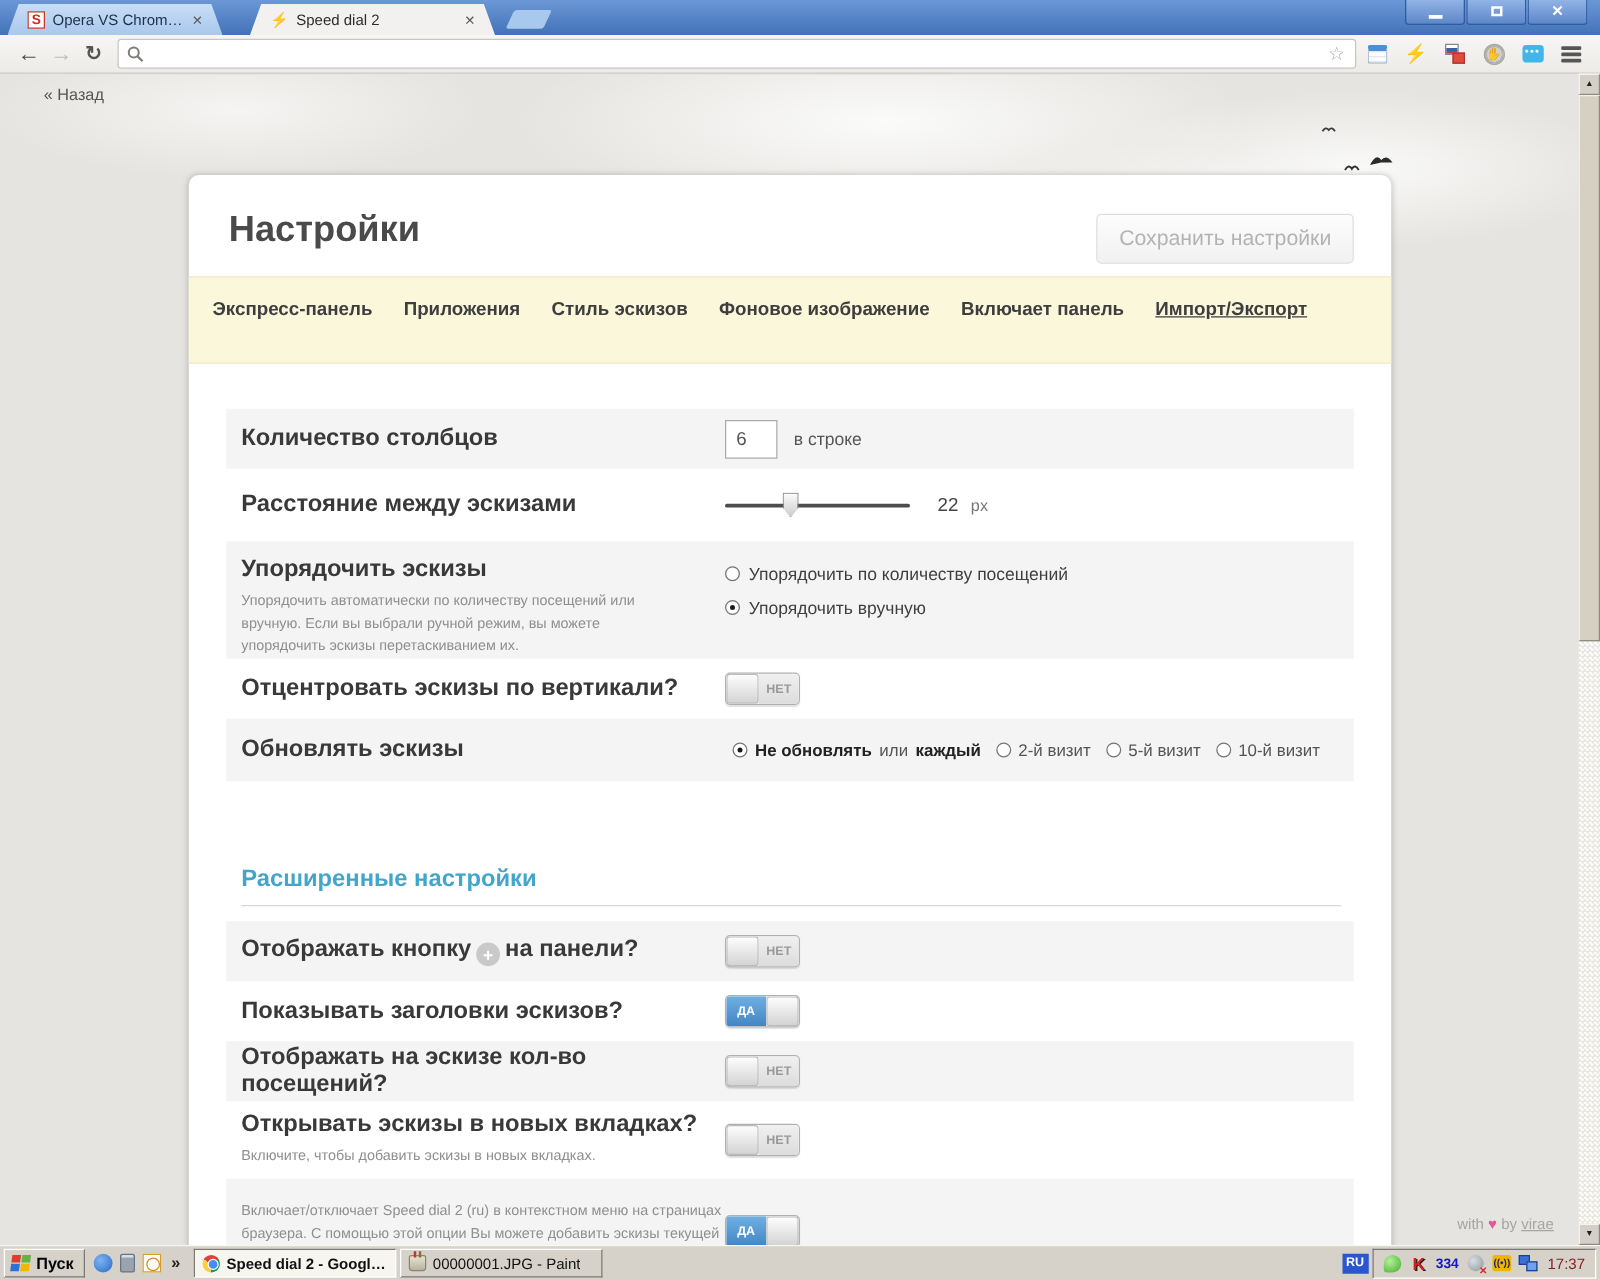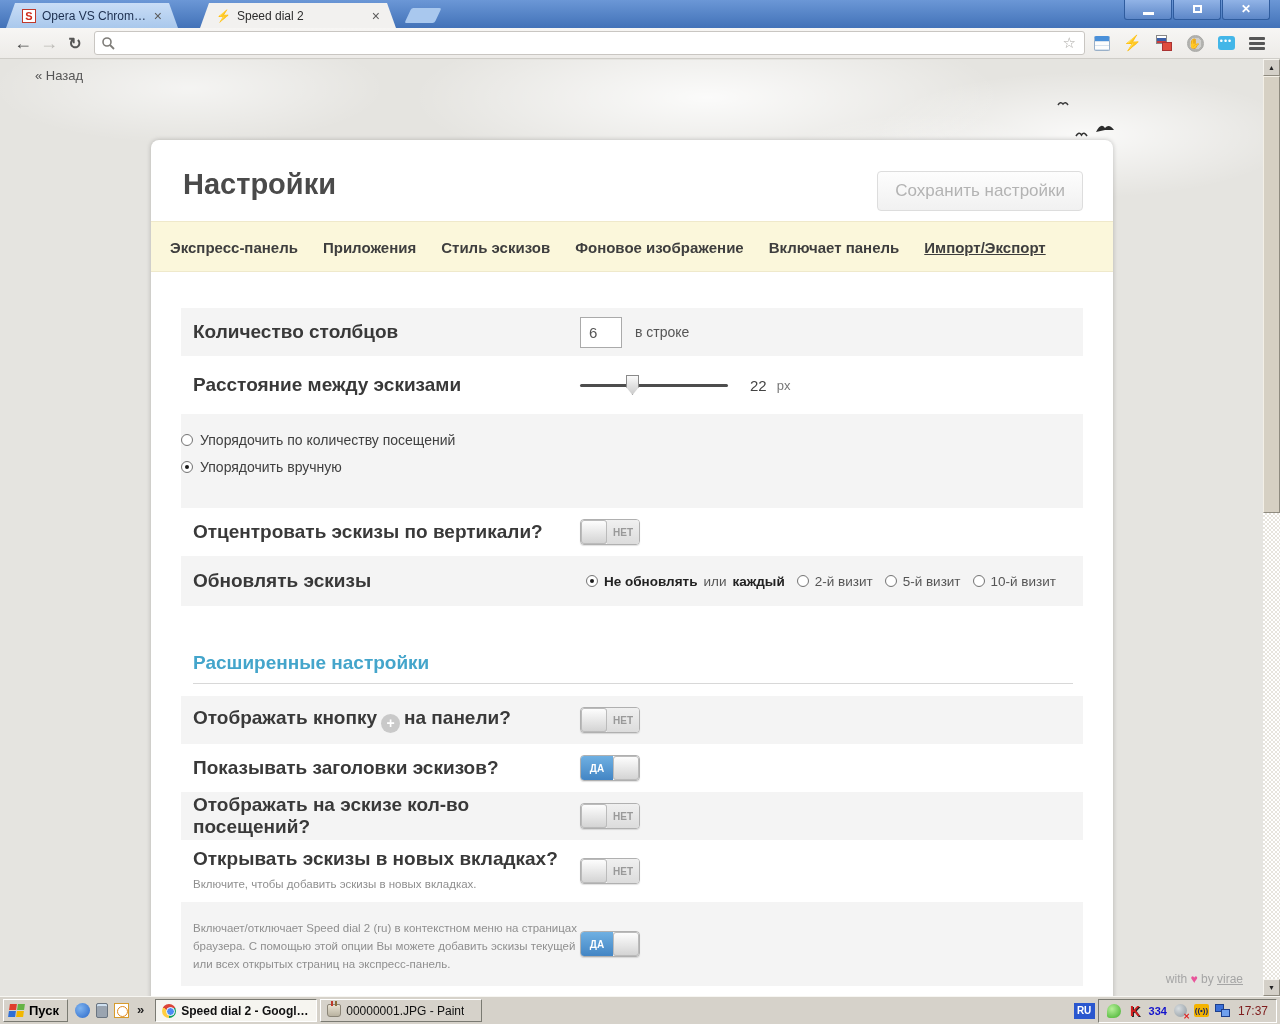--- a/index.html
+++ b/index.html
@@ -71,21 +71,21 @@
   .bird { position: absolute; }
 
   .card { position: absolute; left: 151px; top: 80px; width: 962px; height: 900px;
     background: #fff; border-radius: 8px 8px 0 0; box-shadow: 0 0 5px rgba(0,0,0,.22); }
   .card-header { position: relative; padding: 28px 30px 20px 32px; }
   .page-title { font-size: 29px; font-weight: bold; color: #4a4a4a; }
   .save-btn { position: absolute; right: 30px; top: 31px; padding: 9px 17px; font-size: 17px; color: #b3b3b3;
     background: linear-gradient(#fdfdfd, #f1f1f1); border: 1px solid #ddd; border-radius: 4px;
     font-family: "Liberation Sans", sans-serif; }
   .nav-strip { background: #fbf7db; border-top: 1px solid #efe9cb; border-bottom: 1px solid #efe9cb;
-    display: flex; gap: 25px; padding: 17px 20px 15px 19px; }
+    display: flex; gap: 25px; padding: 17px 20px 34px 19px; }
   .nav-item { font-size: 15px; font-weight: bold; color: #3e3e3e; white-space: nowrap; }
   .nav-item.link { text-decoration: underline; }
 
   .rows { margin: 36px 30px 0; }
   .row { display: flex; align-items: center; }
   .row.alt { background: #f4f4f4; }
   .row-left { width: 399px; padding: 12px 10px 12px 12px; }
   .row-label { font-size: 19px; font-weight: bold; color: #393939; }
   .row-desc { font-size: 11.5px; color: #8f8f8f; line-height: 1.55; margin-top: 6px; }
   .row-right { flex: 1; display: flex; align-items: center; }
@@ -114,21 +114,21 @@
 
   .toggle { display: flex; width: 60px; height: 26px; border: 1px solid #b0b0b0; border-radius: 4px;
     overflow: hidden; box-shadow: 0 1px 1px rgba(0,0,0,.12); }
   .toggle .knob { flex: 0 0 45%; background: linear-gradient(#ffffff, #d2d2d2); border-radius: 3px;
     box-shadow: inset 0 0 0 1px #bbb; }
   .toggle .t-label { flex: 1; display: flex; align-items: center; justify-content: center;
     font-size: 10px; font-weight: bold; }
   .toggle.off .t-label { background: linear-gradient(#f0f0f0, #dcdcdc); color: #999; }
   .toggle.on .t-label { background: linear-gradient(#6fb0e2, #4385c4); color: #fff; }
 
-  .advanced-head { margin: 46px 40px 0 42px; padding: 0 0 9px 0; border-bottom: 1px solid #d8d8d8; }
+  .advanced-head { margin: 68px 40px 0 42px; padding: 0 0 9px 0; border-bottom: 1px solid #d8d8d8; }
   .advanced-title { font-size: 19px; font-weight: bold; color: #44a5cb; }
   .plus-circle { display: inline-flex; width: 19px; height: 19px; border-radius: 50%; background: #c9c9c9;
     color: #fff; font-weight: bold; font-size: 14px; align-items: center; justify-content: center;
     vertical-align: -4px; margin: 0 4px; }
 
   .page-footer { position: absolute; right: 20px; bottom: 10px; font-size: 12px; color: #a5a5a5; }
   .page-footer .heart { color: #e8559a; }
   .page-footer .author { text-decoration: underline; color: #a5a5a5; }
 
   
@@ -307,20 +307,24 @@
             <div class="slider">
               <div class="track"></div>
               <div class="handle"></div>
             </div>
             <span class="slider-val">22</span>
             <span class="slider-unit">px</span>
           </div>
         </div>
 
         <div class="row alt" style="height:94px;align-items:flex-start">
+          <div class="row-left">
+            <div class="row-label">Упорядочить эскизы</div>
+            <div class="row-desc" style="width:318px">Упорядочить автоматически по количеству посещений или вручную. Если вы выбрали ручной режим, вы можете упорядочить эскизы перетаскиванием их.</div>
+          </div>
           <div class="row-right" style="padding-top:18px;align-items:flex-start">
             <div class="radio-stack">
               <label class="radio-opt">
                 <span class="radio"></span>
                 <span>Упорядочить по количеству посещений</span>
               </label>
               <label class="radio-opt">
                 <span class="radio checked"></span>
                 <span>Упорядочить вручную</span>
               </label>

